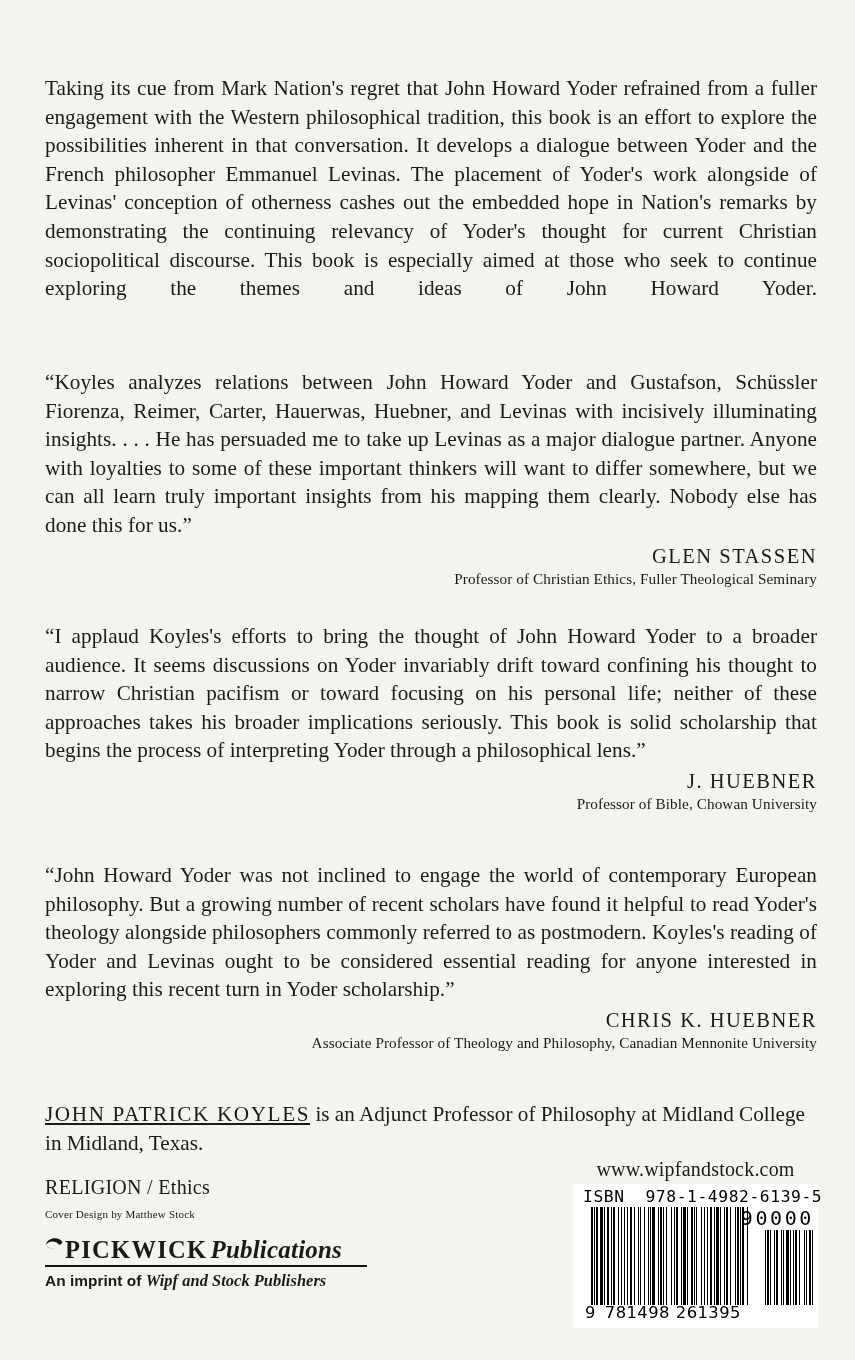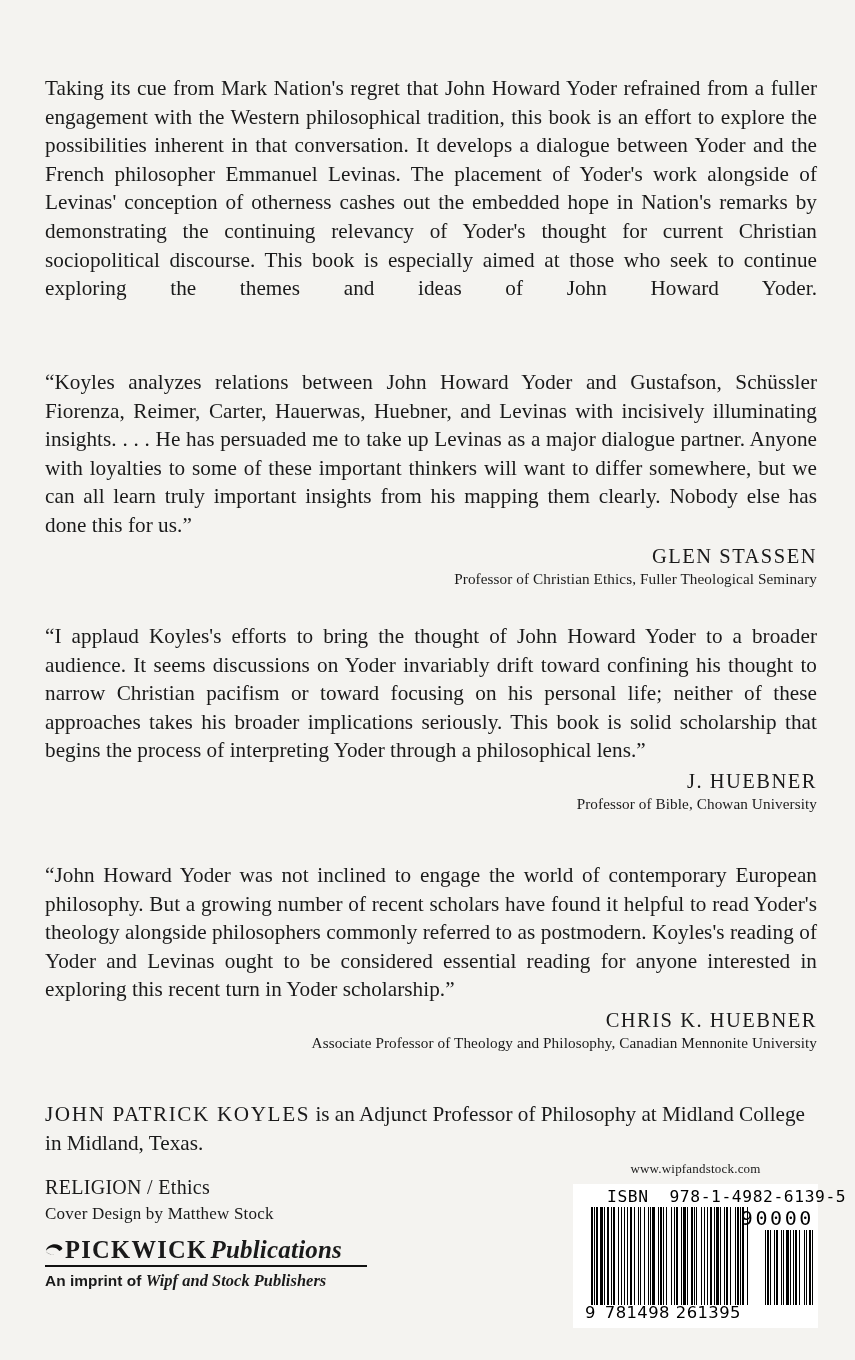--- a/index.html
+++ b/index.html
@@ -73,47 +73,48 @@
     position: absolute;
     left: 0;
     top: 1100px;
     width: 772px;
     font-size: 21.2px;
     line-height: 28.6px;
     text-align: left;
   }
   .bio .author-name {
     letter-spacing: 1.6px;
+    text-decoration: underline;
   }
 
   
   .footer-left {
     position: absolute;
     left: 0;
     top: 1178px;
     width: 400px;
   }
   .category {
     font-size: 20px;
     letter-spacing: 0.3px;
     line-height: 19px;
   }
   .cover-design {
-    font-size: 17px;
+    font-size: 11px;
     letter-spacing: 0.2px;
     margin-top: 9px;
     line-height: 16px;
   }
   .logo-block {
     margin-top: 14px;
     width: 322px;
   }
   .logo-line1 {
     display: flex;
-    align-items: center;
+    align-items: flex-start;
     border-bottom: 2.4px solid #111;
     padding-bottom: 1px;
   }
   .bird-icon {
     display: inline-block;
     width: 19px;
     height: 17px;
     position: relative;
     top: 1px;
     margin-right: 1px;
@@ -150,21 +151,21 @@
 
   
   .barcode-zone {
     position: absolute;
     left: 528px;
     top: 1160px;
     width: 290px;
   }
   .website {
     text-align: center;
-    font-size: 13px;
+    font-size: 20px;
     letter-spacing: 0.2px;
     line-height: 18px;
     width: 245px;
     margin-left: 0px;
   }
   .barcode-box {
     margin-top: 6px;
     width: 245px;
     height: 144px;
     background: #ffffff;
@@ -173,21 +174,20 @@
   }
   .isbn-text {
     font-family: "DejaVu Sans Mono", "Liberation Mono", monospace;
     font-size: 16.3px;
     letter-spacing: 0.6px;
     position: absolute;
     left: 10px;
     top: 3px;
     white-space: nowrap;
     color: #000;
-    margin-left: 24px;
   }
   .addon-text {
     font-family: "DejaVu Sans Mono", "Liberation Mono", monospace;
     font-size: 20px;
     letter-spacing: 2.6px;
     position: absolute;
     right: 4px;
     top: 22px;
     color: #000;
   }

